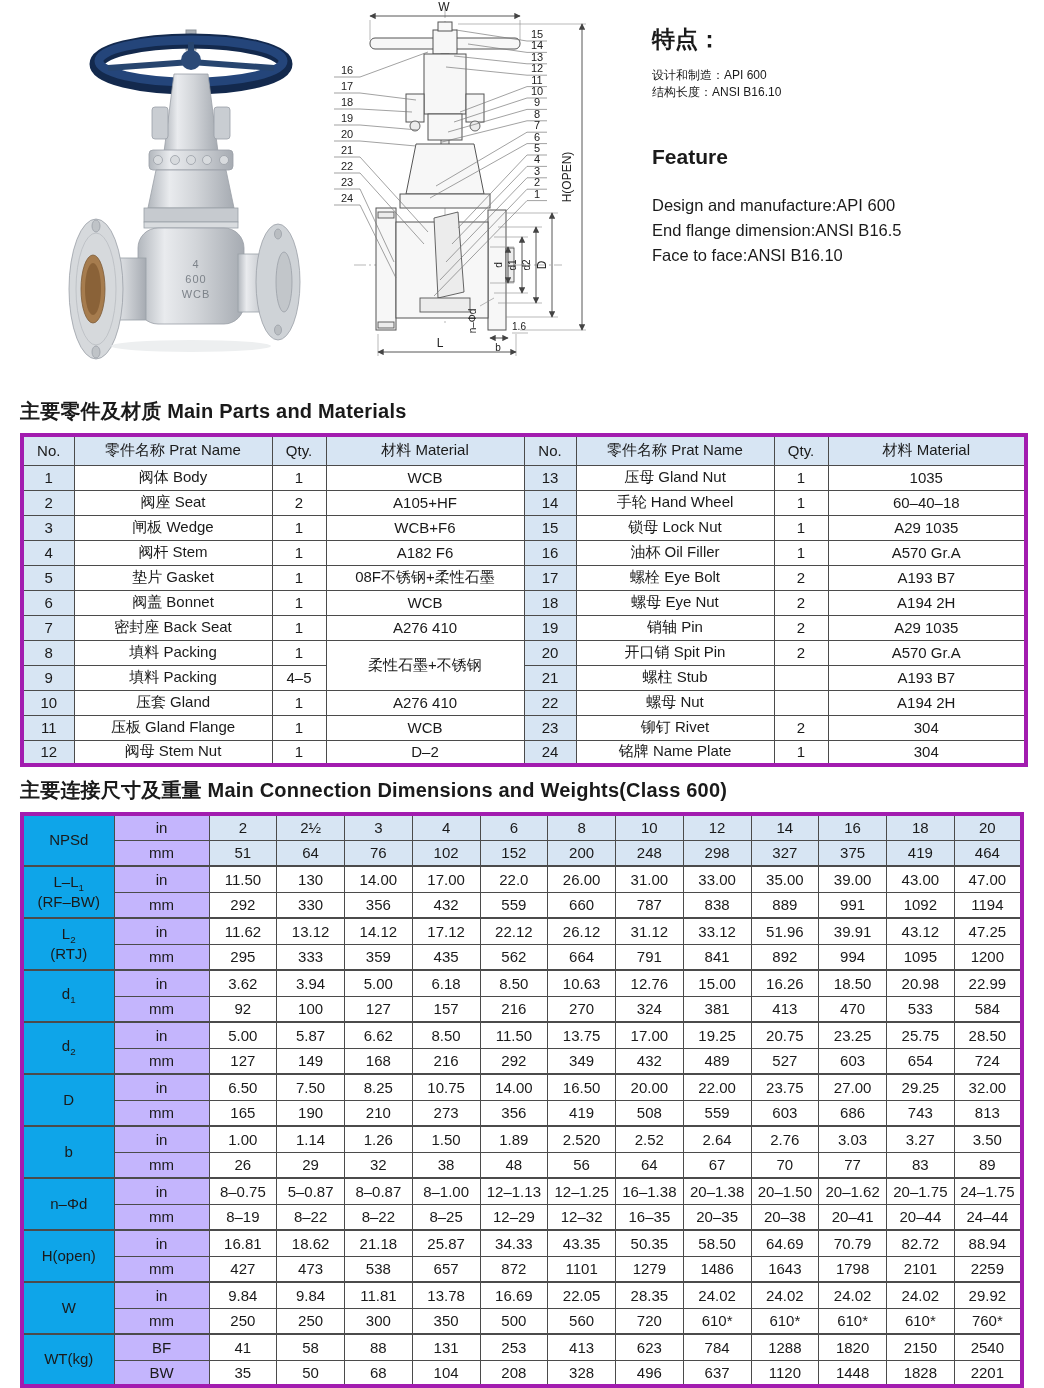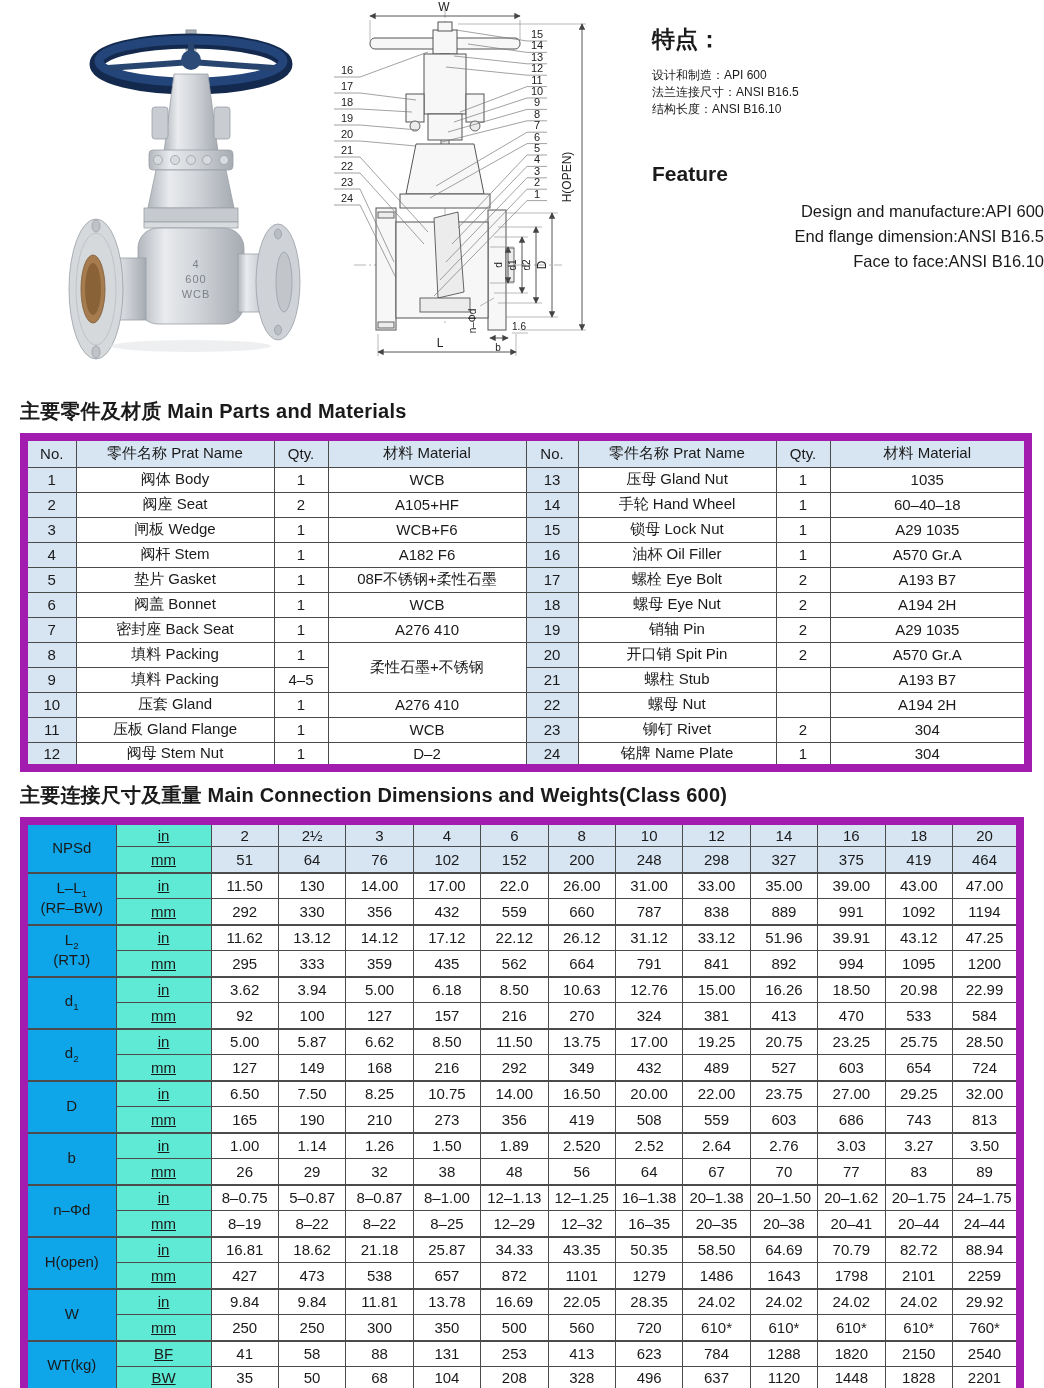--- a/index.html
+++ b/index.html
@@ -7,33 +7,33 @@
   body {
     width:1044px; height:1388px; position:relative; overflow:hidden;
     font-family:"Liberation Sans","DejaVu Sans",sans-serif; color:#1a1a1a;
   }
   .top { position:relative; height:388px; }
   .photo { position:absolute; left:46px; top:12px; }
   .diagram { position:absolute; left:330px; top:0; }
   .features { position:absolute; left:652px; top:24px; width:392px; }
   .f-cn-title { font-size:23px; font-weight:bold; margin-bottom:12px; }
   .f-line { font-size:12px; line-height:1.42; }
-  .f-en-title { font-size:21px; font-weight:bold; margin:44px 0 13px; }
-  .f-line-en { font-size:16.5px; line-height:1.5;text-align:right; }
+  .f-en-title { font-size:21px; font-weight:bold; margin:44px 0 24px; }
+  .f-line-en { font-size:16.5px; line-height:1.5; }
   .section-title { font-size:20px; font-weight:bold; margin:10px 0 8px 20px; letter-spacing:0.2px; }
   table { border-collapse:collapse; width:1004px; margin-left:20px; table-layout:fixed;
-          border:8px solid #a21caf; }
+          border:4px solid #a21caf; }
   td, th { border:1px solid #4b4b4b; text-align:center; vertical-align:middle;
            font-size:15px; font-weight:normal; padding:1px 2px; }
   .blue { background:#d7e5f3; }
   .parts thead th { background:#d7e5f3; height:30px; }
   .parts td { height:25px; }
   .dims td, .dims th { height:26px; }
   .dims th.lbl { background:#0ea5e9; line-height:1.12; }
-  .dims td.unit { background:#5eead4;text-decoration:underline; }
+  .dims td.unit { background:#c4b5fd; }
   .dims tr.gs td, .dims tr.gs th { border-top-width:2px; }
   sub { font-size:0.65em; }
   
   svg text { font-family:"Liberation Sans","DejaVu Sans",sans-serif; }
   .num { font-size:11px; fill:#222; text-anchor:middle; }
   .leader { fill:none; stroke:#7a7a7a; stroke-width:0.7; }
   .dim-line { stroke:#444; stroke-width:0.9; fill:none; }
   .ext { stroke:#8a8a8a; stroke-width:0.6; fill:none; }
   .cl { stroke:#9a9a9a; stroke-width:0.7; stroke-dasharray:12 3 2 3; }
   .part { fill:#f7f7f7; stroke:#555; stroke-width:1; }
@@ -231,21 +231,20 @@
           <polyline points="4,189 30,189 64,262" class="leader"></polyline>
           <text x="17" y="202" class="num">24</text>
           <polyline points="4,205 30,205 66,278" class="leader"></polyline>
         </g>
     </svg>
   </div>
 
   <div class="features">
     <div class="f-cn-title">特点：</div>
     <div class="f-line">设计和制造：API 600</div>
-    <div class="f-line">法兰连接尺寸：ANSI B16.5</div>
     <div class="f-line">结构长度：ANSI B16.10</div>
     <div class="f-en-title">Feature</div>
     <div class="f-line-en">Design and manufacture:API 600</div>
     <div class="f-line-en">End flange dimension:ANSI B16.5</div>
     <div class="f-line-en">Face to face:ANSI B16.10</div>
   </div>
 </div>
 
 <div class="section-title">主要零件及材质 Main Parts and Materials</div>
 <table class="parts">

